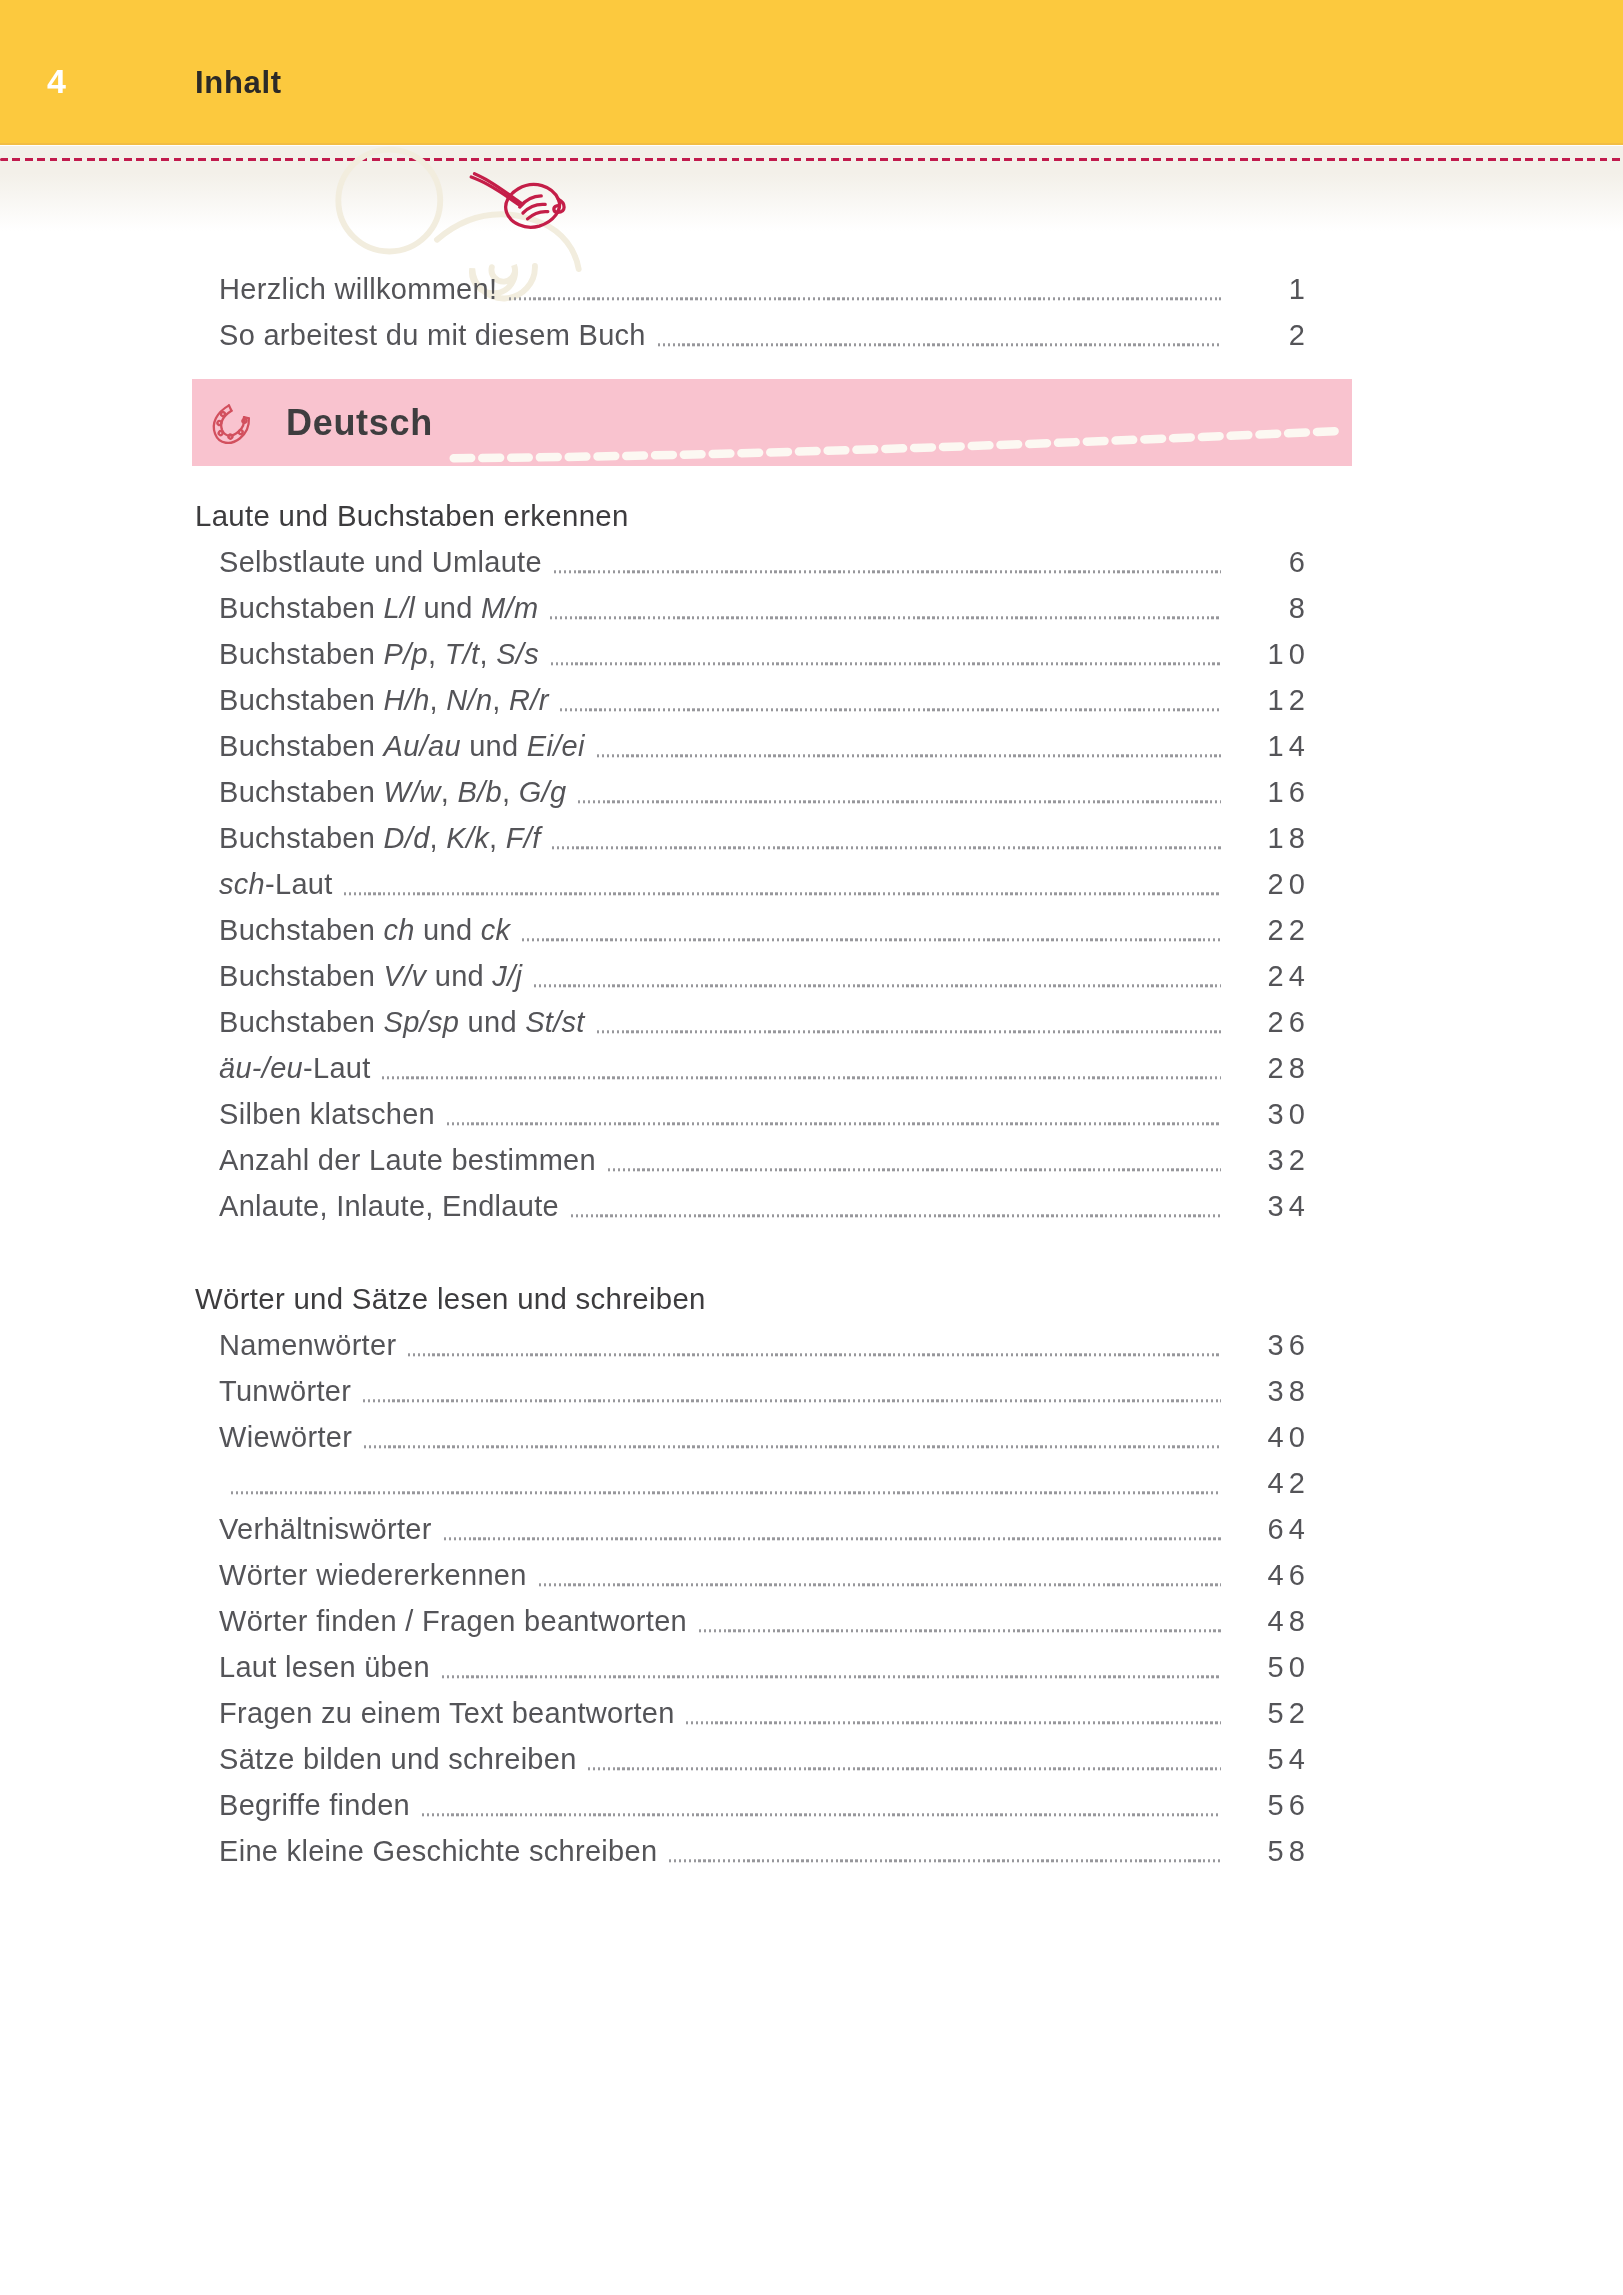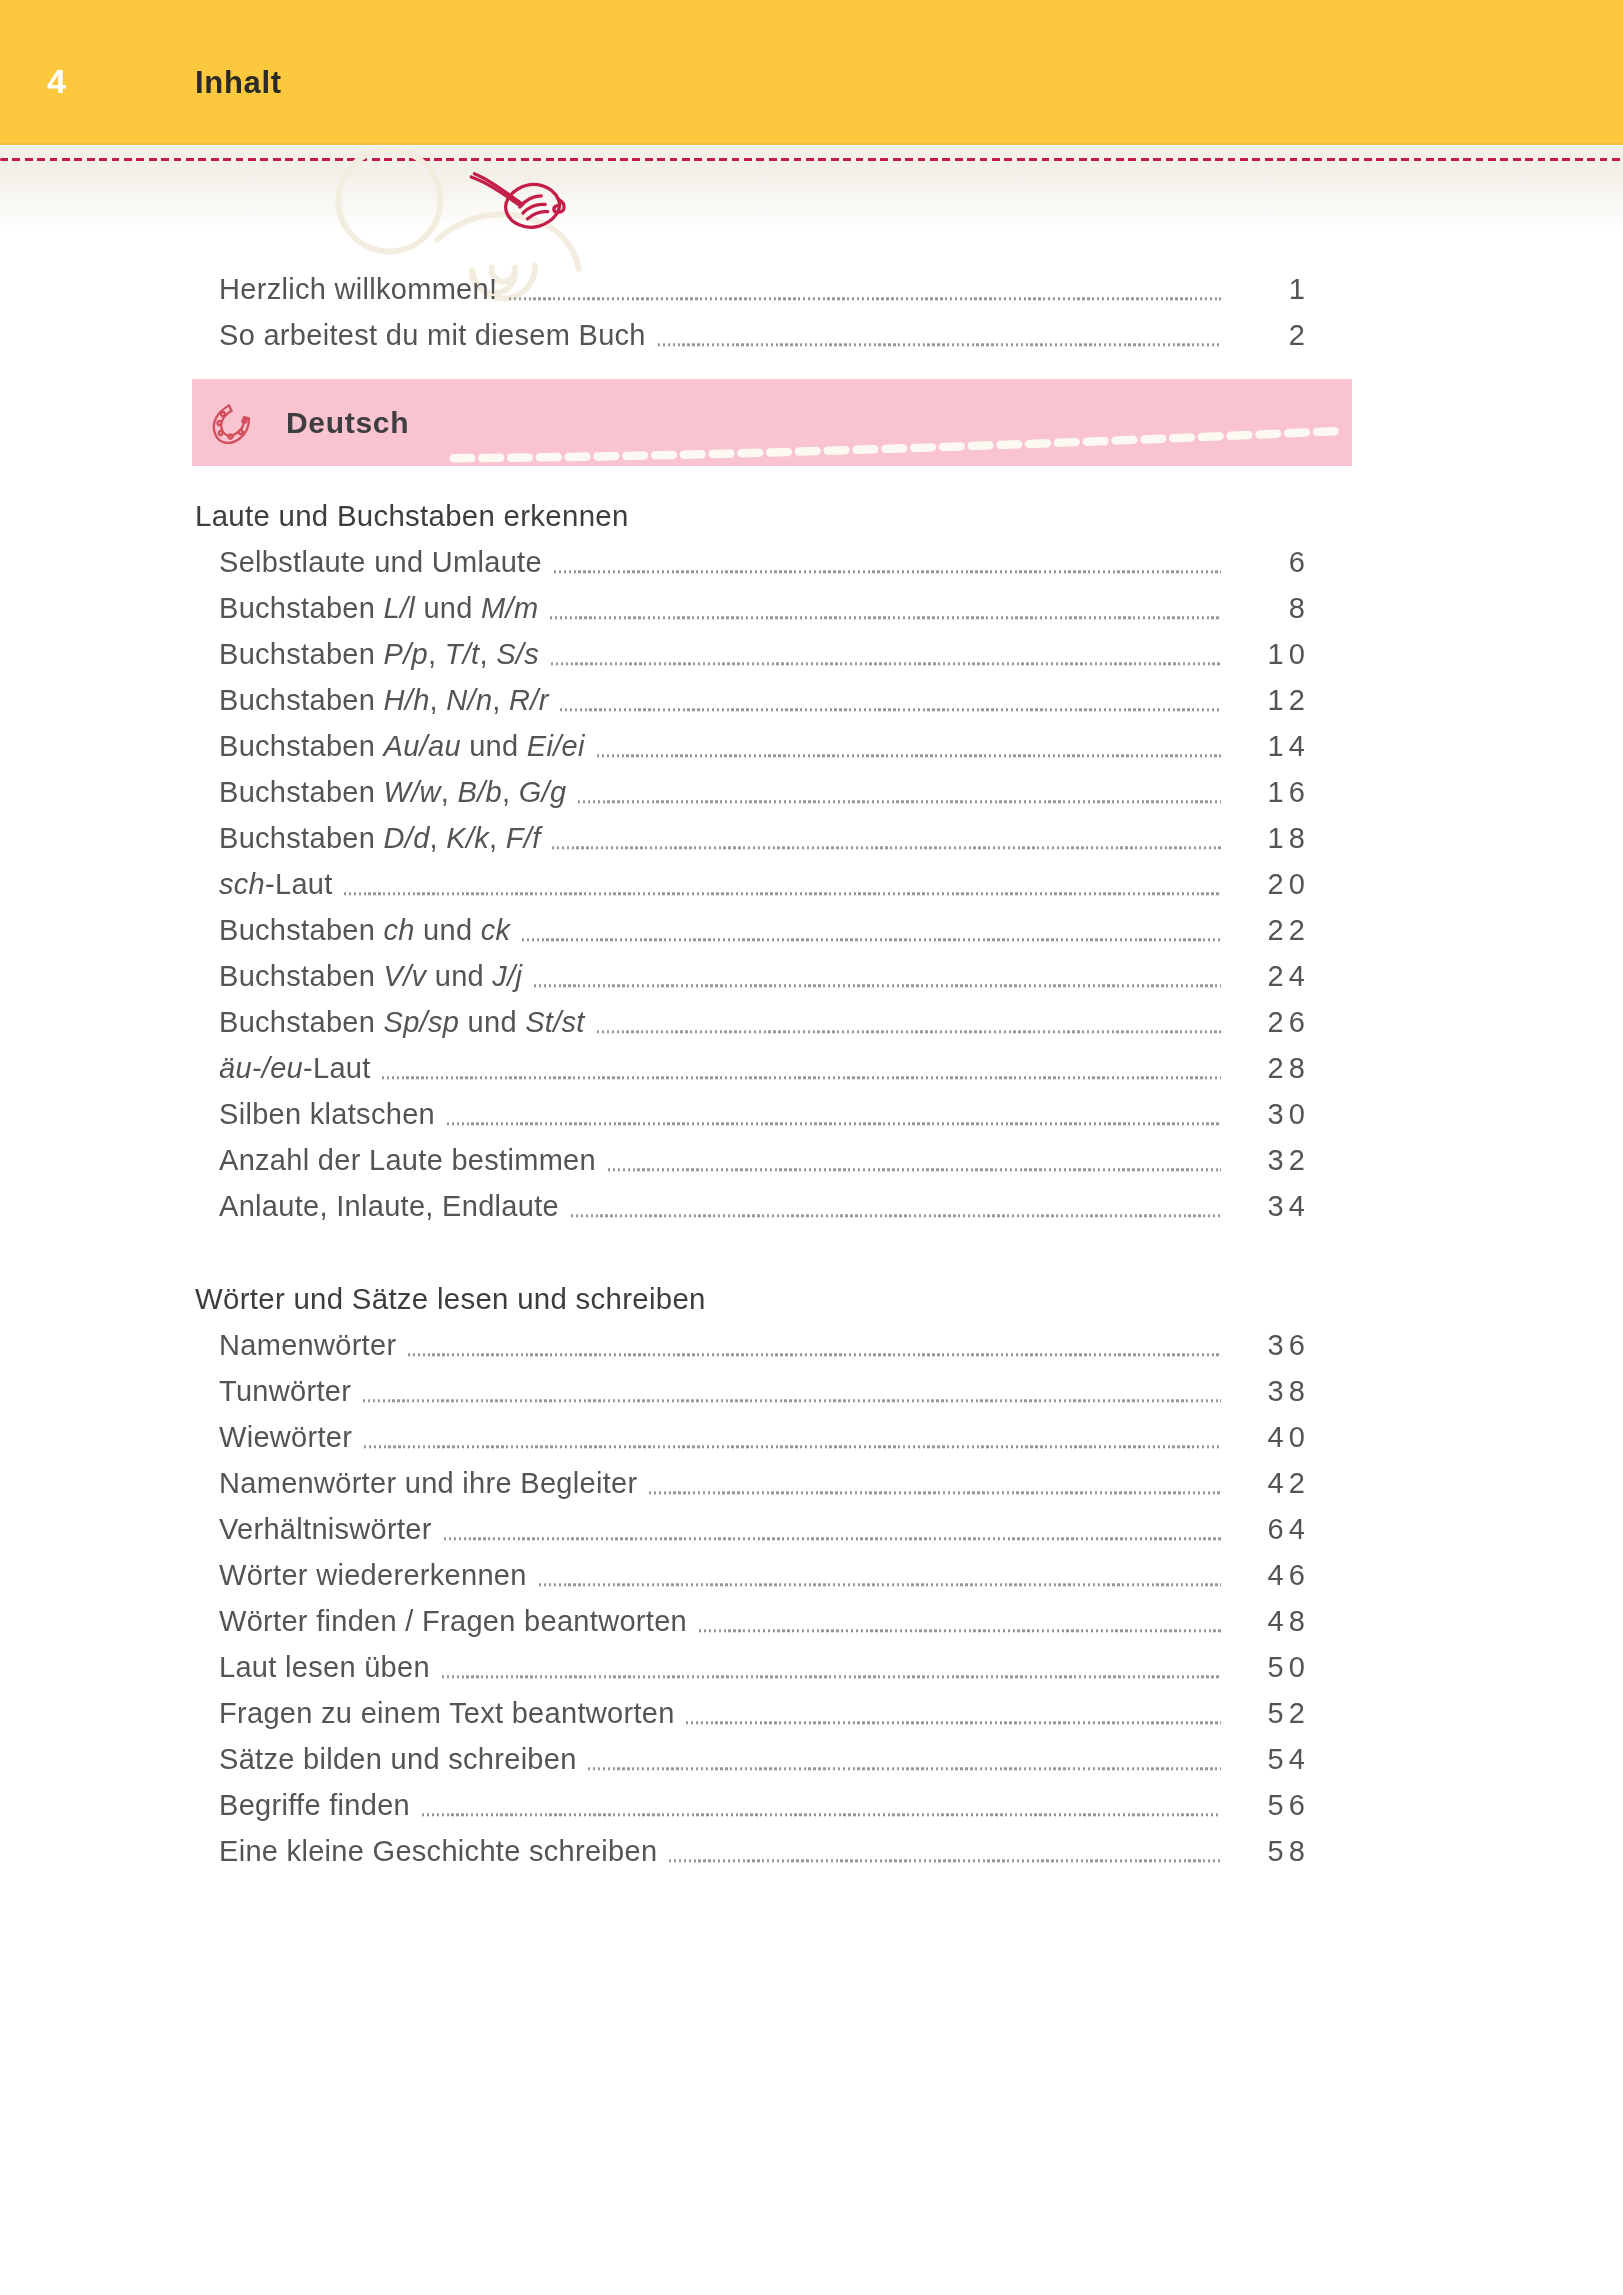--- a/index.html
+++ b/index.html
@@ -67,21 +67,21 @@
   #intro-list{top:266px;}
   #section-0{top:493px;}
   #section-1{top:1276px;}
   
   .banner{
     position:absolute;left:192px;top:379px;width:1160px;height:87px;
     background:#f9c3cf;
   }
   .banner .banner-label{
     position:absolute;left:94px;top:0;height:68px;line-height:87px;
-    font-size:30px;font-weight:bold;color:#3e3d3f;letter-spacing:0.7px;
+    font-size:36px;font-weight:bold;color:#3e3d3f;letter-spacing:0.7px;
   }
   .banner .horseshoe{position:absolute;left:14.4px;top:14.4px;}
   .banner .banner-dashes{position:absolute;left:0;top:0;}
 </style>
 </head>
 <body>
 
 <div class="page">
 
   <div class="header">
@@ -239,21 +239,20 @@
           <span class="toc-title"><span>Tunwörter</span></span>
           <div class="leader"></div>
           <span class="toc-page">38</span>
         </div>
         <div class="toc-row">
           <span class="toc-title"><span>Wiewörter</span></span>
           <div class="leader"></div>
           <span class="toc-page">40</span>
         </div>
         <div class="toc-row">
-          <span class="toc-title"><span>Namenwörter und ihre Begleiter</span></span>
           <div class="leader"></div>
           <span class="toc-page">42</span>
         </div>
         <div class="toc-row">
           <span class="toc-title"><span>Verhältniswörter</span></span>
           <div class="leader"></div>
           <span class="toc-page">64</span>
         </div>
         <div class="toc-row">
           <span class="toc-title"><span>Wörter wiedererkennen</span></span>

